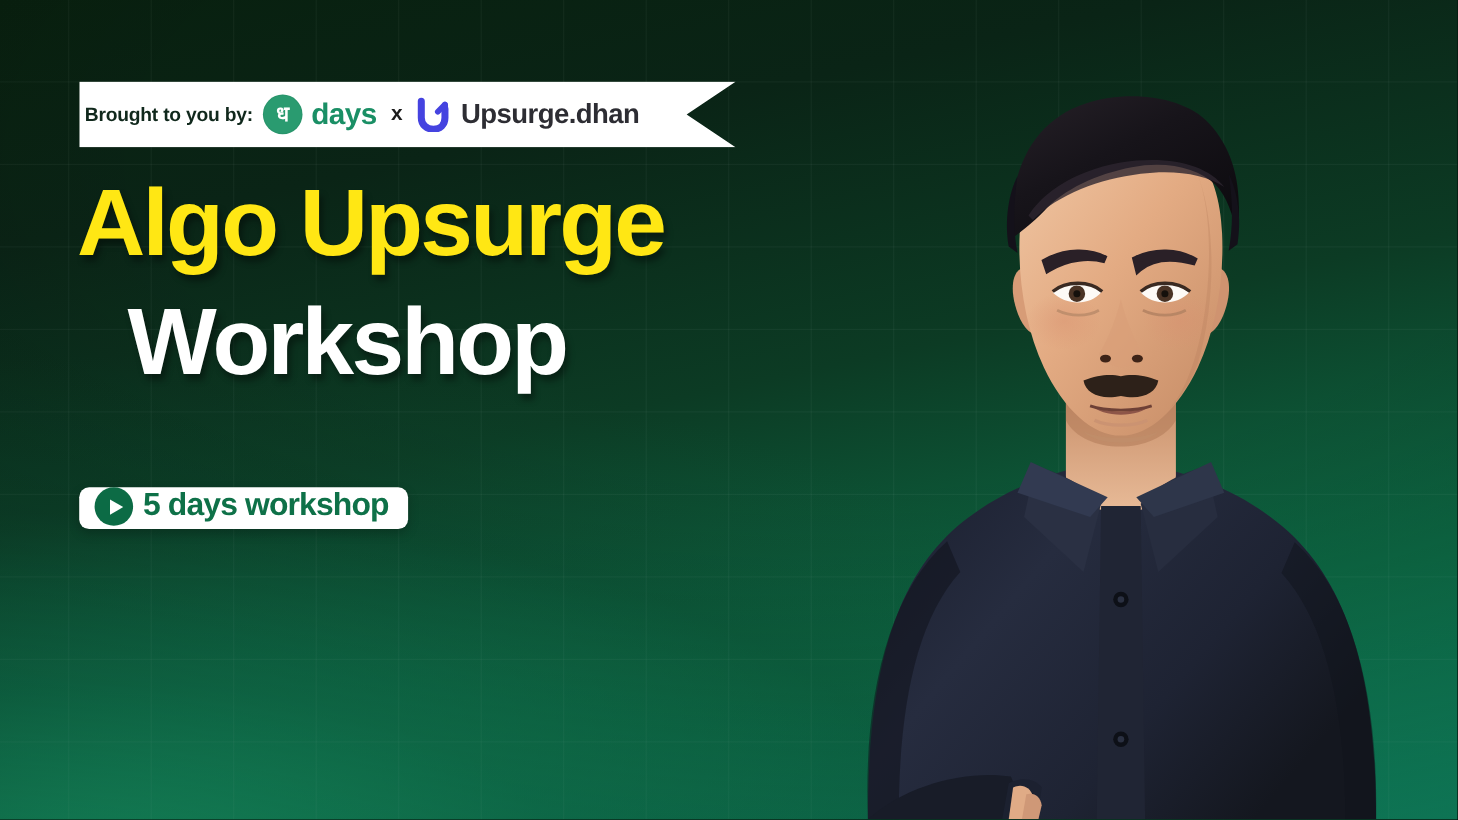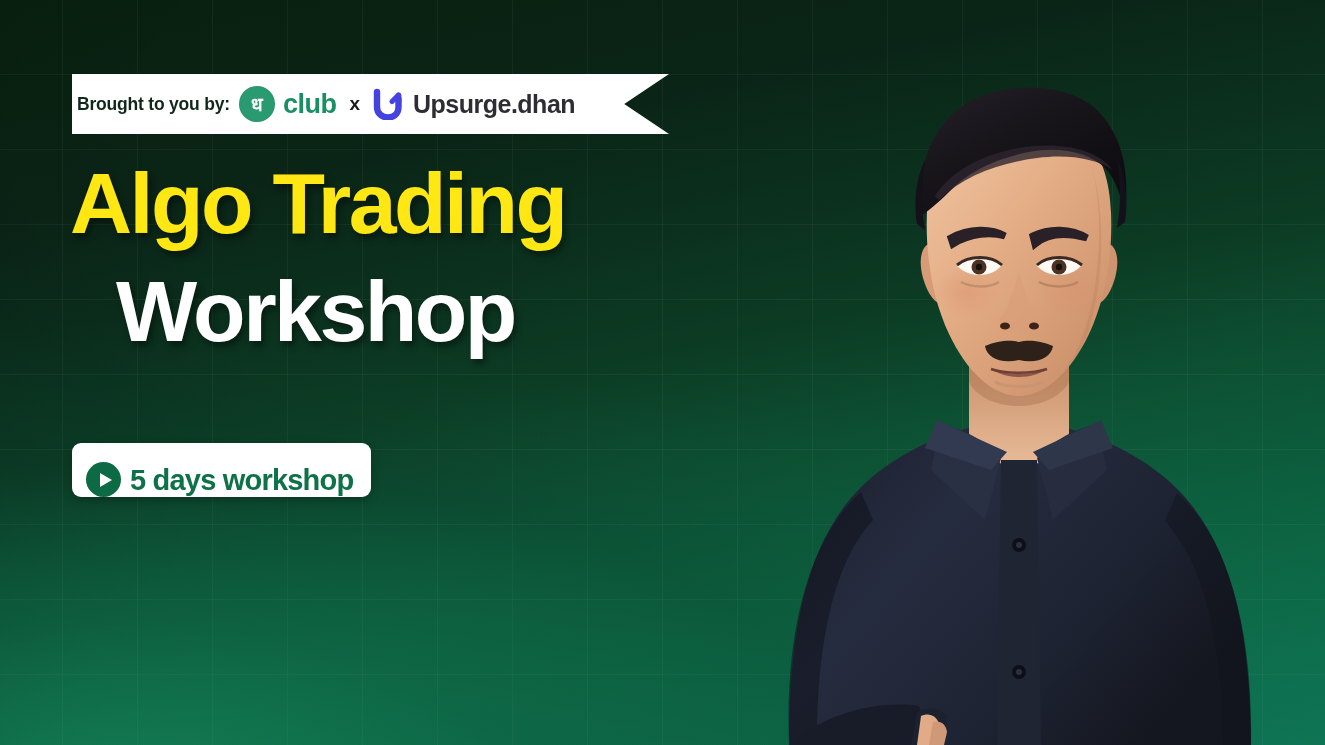--- a/index.html
+++ b/index.html
@@ -101,23 +101,23 @@
     line-height:1.0;
     letter-spacing:-2.5px;
     text-shadow:3px 5px 6px rgba(0,0,0,0.38);
     margin-left:46px;
   }
 
   
   #badge {
     position:absolute;
     left:72px; top:443px;
-    height:54px;
+    height:38px;
     display:inline-flex;
-    align-items:flex-end;
+    align-items:flex-start;
     background:#ffffff;
     border-radius:9px;
     padding:0 18px 0 14px;
     box-shadow:0 4px 10px rgba(0,0,0,0.22);
     z-index:5;
   }
   #badge-play {
     width:35px; height:35px; border-radius:50%;
     background:#0c6b45;
     display:flex; align-items:center; justify-content:center;
@@ -267,39 +267,39 @@
     </svg>
   </div>
 
   <div id="vignette"></div>
 
   <div id="ribbon">
     <span id="ribbon-text">Brought to you by:</span>
 
     <span class="dhan-wrap">
       <span class="dhan-mark">ध</span>
-      <span class="dhan-text">club</span>
+      <span class="dhan-text">days</span>
     </span>
 
     <span class="sep-x">x</span>
 
     <span class="ups-wrap">
       <span class="ups-mark-wrap">
         <svg class="ups-mark" viewBox="0 0 32 32" xmlns="http://www.w3.org/2000/svg" aria-hidden="true">
           <path d="M4 4 L4 19 C4 25.5 9 29.5 15 29.5 C21 29.5 25.5 25.5 25.5 19 L25.5 11" fill="none" stroke="#4543e0" stroke-width="6.4" stroke-linecap="round"></path>
           <path d="M19 13.5 L25.5 7 L25.5 13.5" fill="none" stroke="#4543e0" stroke-width="5.2" stroke-linecap="round" stroke-linejoin="round"></path>
           <path d="M25.5 7.5 L25.5 13" fill="none" stroke="#4543e0" stroke-width="5.6" stroke-linecap="round"></path>
         </svg>
       </span>
       <span class="ups-text">Upsurge.dhan</span>
     </span>
   </div>
 
   <div id="headline">
-    <div id="title-line1">Algo Trading</div>
+    <div id="title-line1">Algo Upsurge</div>
     <div id="title-line2">Workshop</div>
   </div>
 
   <div id="badge">
     <span id="badge-play">
         <span class="tri"></span>
       </span>
     <span id="badge-label">5 days workshop</span>
   </div>
 

